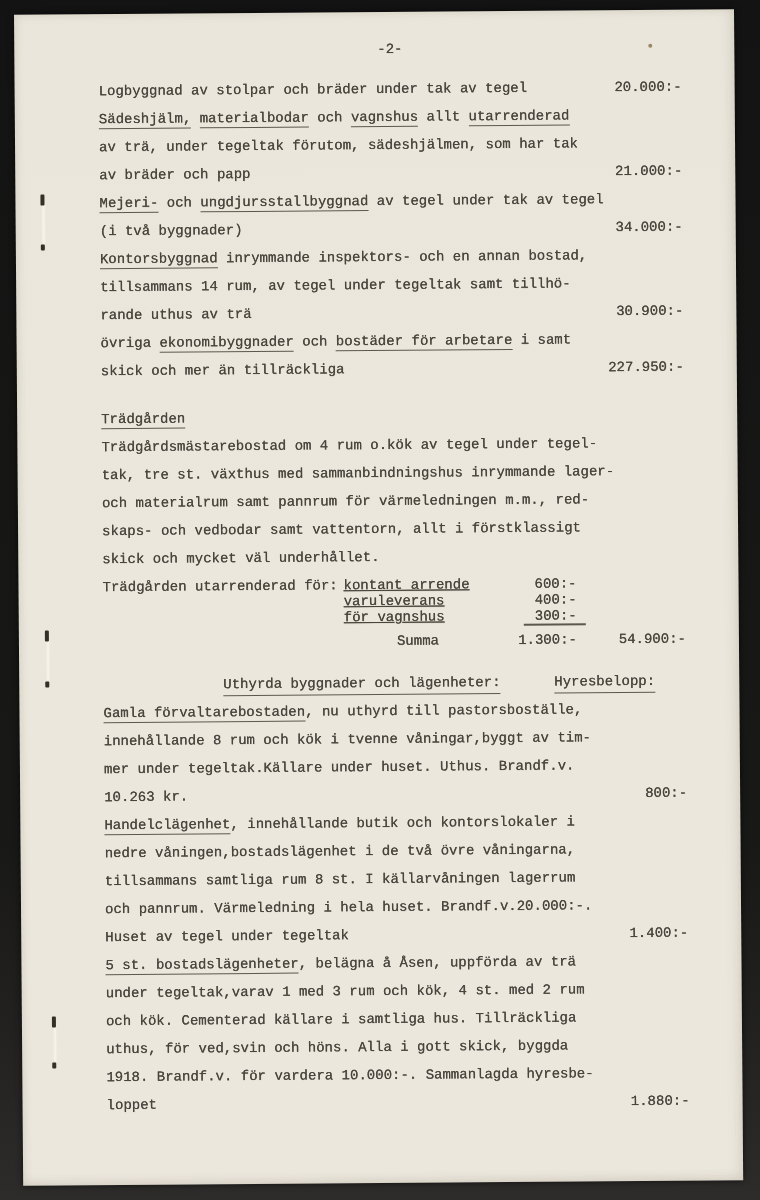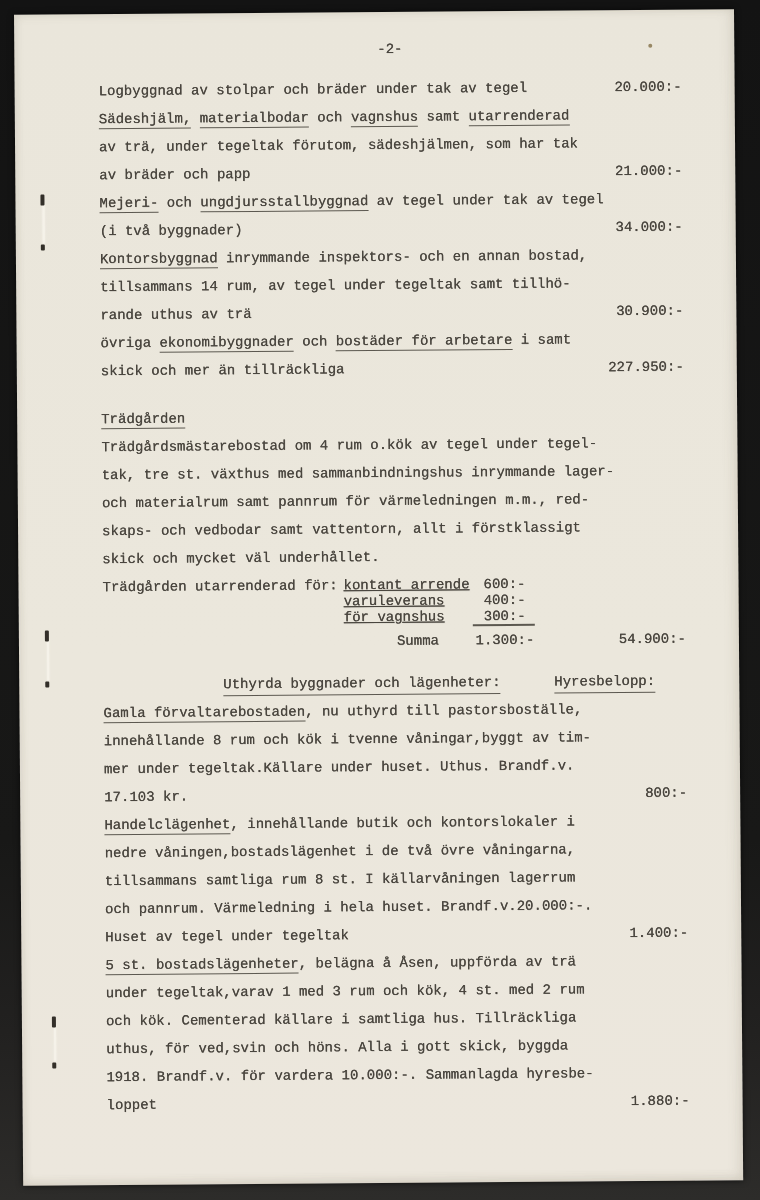--- a/index.html
+++ b/index.html
@@ -26,21 +26,21 @@
   }
   .pagenum{padding-left:363px;margin-bottom:12px;}
   .gaplg{margin-top:20px;}
   .single{height:16px;}
   .summa{margin-top:8px;}
   .heads{margin-top:14px;}
   .u{border-bottom:1.6px solid rgba(72,68,60,0.88);padding-bottom:1px;}
   .mid{position:absolute;left:325px;top:0;text-decoration:underline;}
   .mid2{position:absolute;left:378px;top:0;font-family:Liberation Mono, monospace;}
   .amt{position:absolute;right:53px;top:0;width:130px;text-align:right;}
-  .amt2{position:absolute;right:179px;top:0;width:110px;text-align:center;}
+  .amt2{position:absolute;right:162px;top:0;width:110px;text-align:right;}
   .uln{position:relative;margin-top:32px;}
   .uln::after{content:"";position:absolute;left:-11px;right:-9px;bottom:-2px;height:1.6px;background:rgba(72,68,60,0.88);}
   .h1u{position:absolute;left:204px;top:0;border-bottom:1.6px solid rgba(72,68,60,0.88);padding-bottom:1px;}
   .h2u{position:absolute;left:535px;top:0;border-bottom:1.6px solid rgba(72,68,60,0.88);padding-bottom:1px;}
   .staple{position:absolute;width:9px;}
   .staple .groove{position:absolute;left:3px;top:8px;bottom:7px;width:2px;background:#f5f2e9;box-shadow:0 0 2px #f7f4ec;}
   .staple .dot-top,.staple .dot-bottom{position:absolute;left:1px;width:4px;background:#332f29;border-radius:1px;}
   .staple .dot-top{top:0;height:11px;}
   .staple .dot-bottom{bottom:0;height:6px;}
   .staple-1{left:24px;top:180px;height:56px;}
@@ -48,21 +48,21 @@
   .staple-3{left:29px;top:1002px;height:52px;}
   .speck{position:absolute;left:634px;top:34px;width:4px;height:4px;border-radius:50%;background:#8a7750;opacity:0.85;}
 </style>
 </head>
 <body>
 
 <div class="paper">
   <div id="page-content">
       <div class="line pagenum"><span>-2-</span></div>
       <div class="line body"><span>Logbyggnad av stolpar och bräder under tak av tegel</span><span class="amt">20.000:-</span></div>
-      <div class="line body"><span class="u">Sädeshjälm,</span><span> </span><span class="u">materialbodar</span><span> och </span><span class="u">vagnshus</span><span> samt </span><span class="u">utarrenderad</span></div>
+      <div class="line body"><span class="u">Sädeshjälm,</span><span> </span><span class="u">materialbodar</span><span> och </span><span class="u">vagnshus</span><span> allt </span><span class="u">utarrenderad</span></div>
       <div class="line body"><span>av trä, under tegeltak förutom, sädeshjälmen, som har tak</span></div>
       <div class="line body"><span>av bräder och papp</span><span class="amt">21.000:-</span></div>
       <div class="line body"><span class="u">Mejeri-</span><span> och </span><span class="u">ungdjursstallbyggnad</span><span> av tegel under tak av tegel</span></div>
       <div class="line body"><span>(i två byggnader)</span><span class="amt">34.000:-</span></div>
       <div class="line body"><span class="u">Kontorsbyggnad</span><span> inrymmande inspektors- och en annan bostad,</span></div>
       <div class="line body"><span>tillsammans 14 rum, av tegel under tegeltak samt tillhö-</span></div>
       <div class="line body"><span>rande uthus av trä</span><span class="amt">30.900:-</span></div>
       <div class="line body"><span>övriga </span><span class="u">ekonomibyggnader</span><span> och </span><span class="u">bostäder för arbetare</span><span> i samt</span></div>
       <div class="line body"><span>skick och mer än tillräckliga</span><span class="amt">227.950:-</span></div>
       <div class="line body gaplg"><span class="u">Trädgården</span></div>
@@ -72,21 +72,21 @@
       <div class="line body"><span>skaps- och vedbodar samt vattentorn, allt i förstklassigt</span></div>
       <div class="line body"><span>skick och mycket väl underhållet.</span></div>
       <div class="line single"><span>Trädgården utarrenderad för:</span><span class="mid">kontant arrende</span><span class="amt2"><span>600:-</span></span></div>
       <div class="line single"><span class="mid">varuleverans</span><span class="amt2"><span>400:-</span></span></div>
       <div class="line single"><span class="mid">för vagnshus</span><span class="amt2"><span class="uln">300:-</span></span></div>
       <div class="line summa"><span class="mid2">Summa</span><span class="amt2"><span>1.300:-</span></span><span class="amt">54.900:-</span></div>
       <div class="line heads"><span class="h1u">Uthyrda byggnader och lägenheter:</span><span class="h2u">Hyresbelopp:</span></div>
       <div class="line body"><span class="u">Gamla förvaltarebostaden</span><span>, nu uthyrd till pastorsboställe,</span></div>
       <div class="line body"><span>innehållande 8 rum och kök i tvenne våningar,byggt av tim-</span></div>
       <div class="line body"><span>mer under tegeltak.Källare under huset. Uthus. Brandf.v.</span></div>
-      <div class="line body"><span>17.103 kr.</span><span class="amt">800:-</span></div>
+      <div class="line body"><span>10.263 kr.</span><span class="amt">800:-</span></div>
       <div class="line body"><span class="u">Handelclägenhet</span><span>, innehållande butik och kontorslokaler i</span></div>
       <div class="line body"><span>nedre våningen,bostadslägenhet i de två övre våningarna,</span></div>
       <div class="line body"><span>tillsammans samtliga rum 8 st. I källarvåningen lagerrum</span></div>
       <div class="line body"><span>och pannrum. Värmeledning i hela huset. Brandf.v.20.000:-.</span></div>
       <div class="line body"><span>Huset av tegel under tegeltak</span><span class="amt">1.400:-</span></div>
       <div class="line body"><span class="u">5 st. bostadslägenheter</span><span>, belägna å Åsen, uppförda av trä</span></div>
       <div class="line body"><span>under tegeltak,varav 1 med 3 rum och kök, 4 st. med 2 rum</span></div>
       <div class="line body"><span>och kök. Cementerad källare i samtliga hus. Tillräckliga</span></div>
       <div class="line body"><span>uthus, för ved,svin och höns. Alla i gott skick, byggda</span></div>
       <div class="line body"><span>1918. Brandf.v. för vardera 10.000:-. Sammanlagda hyresbe-</span></div>

